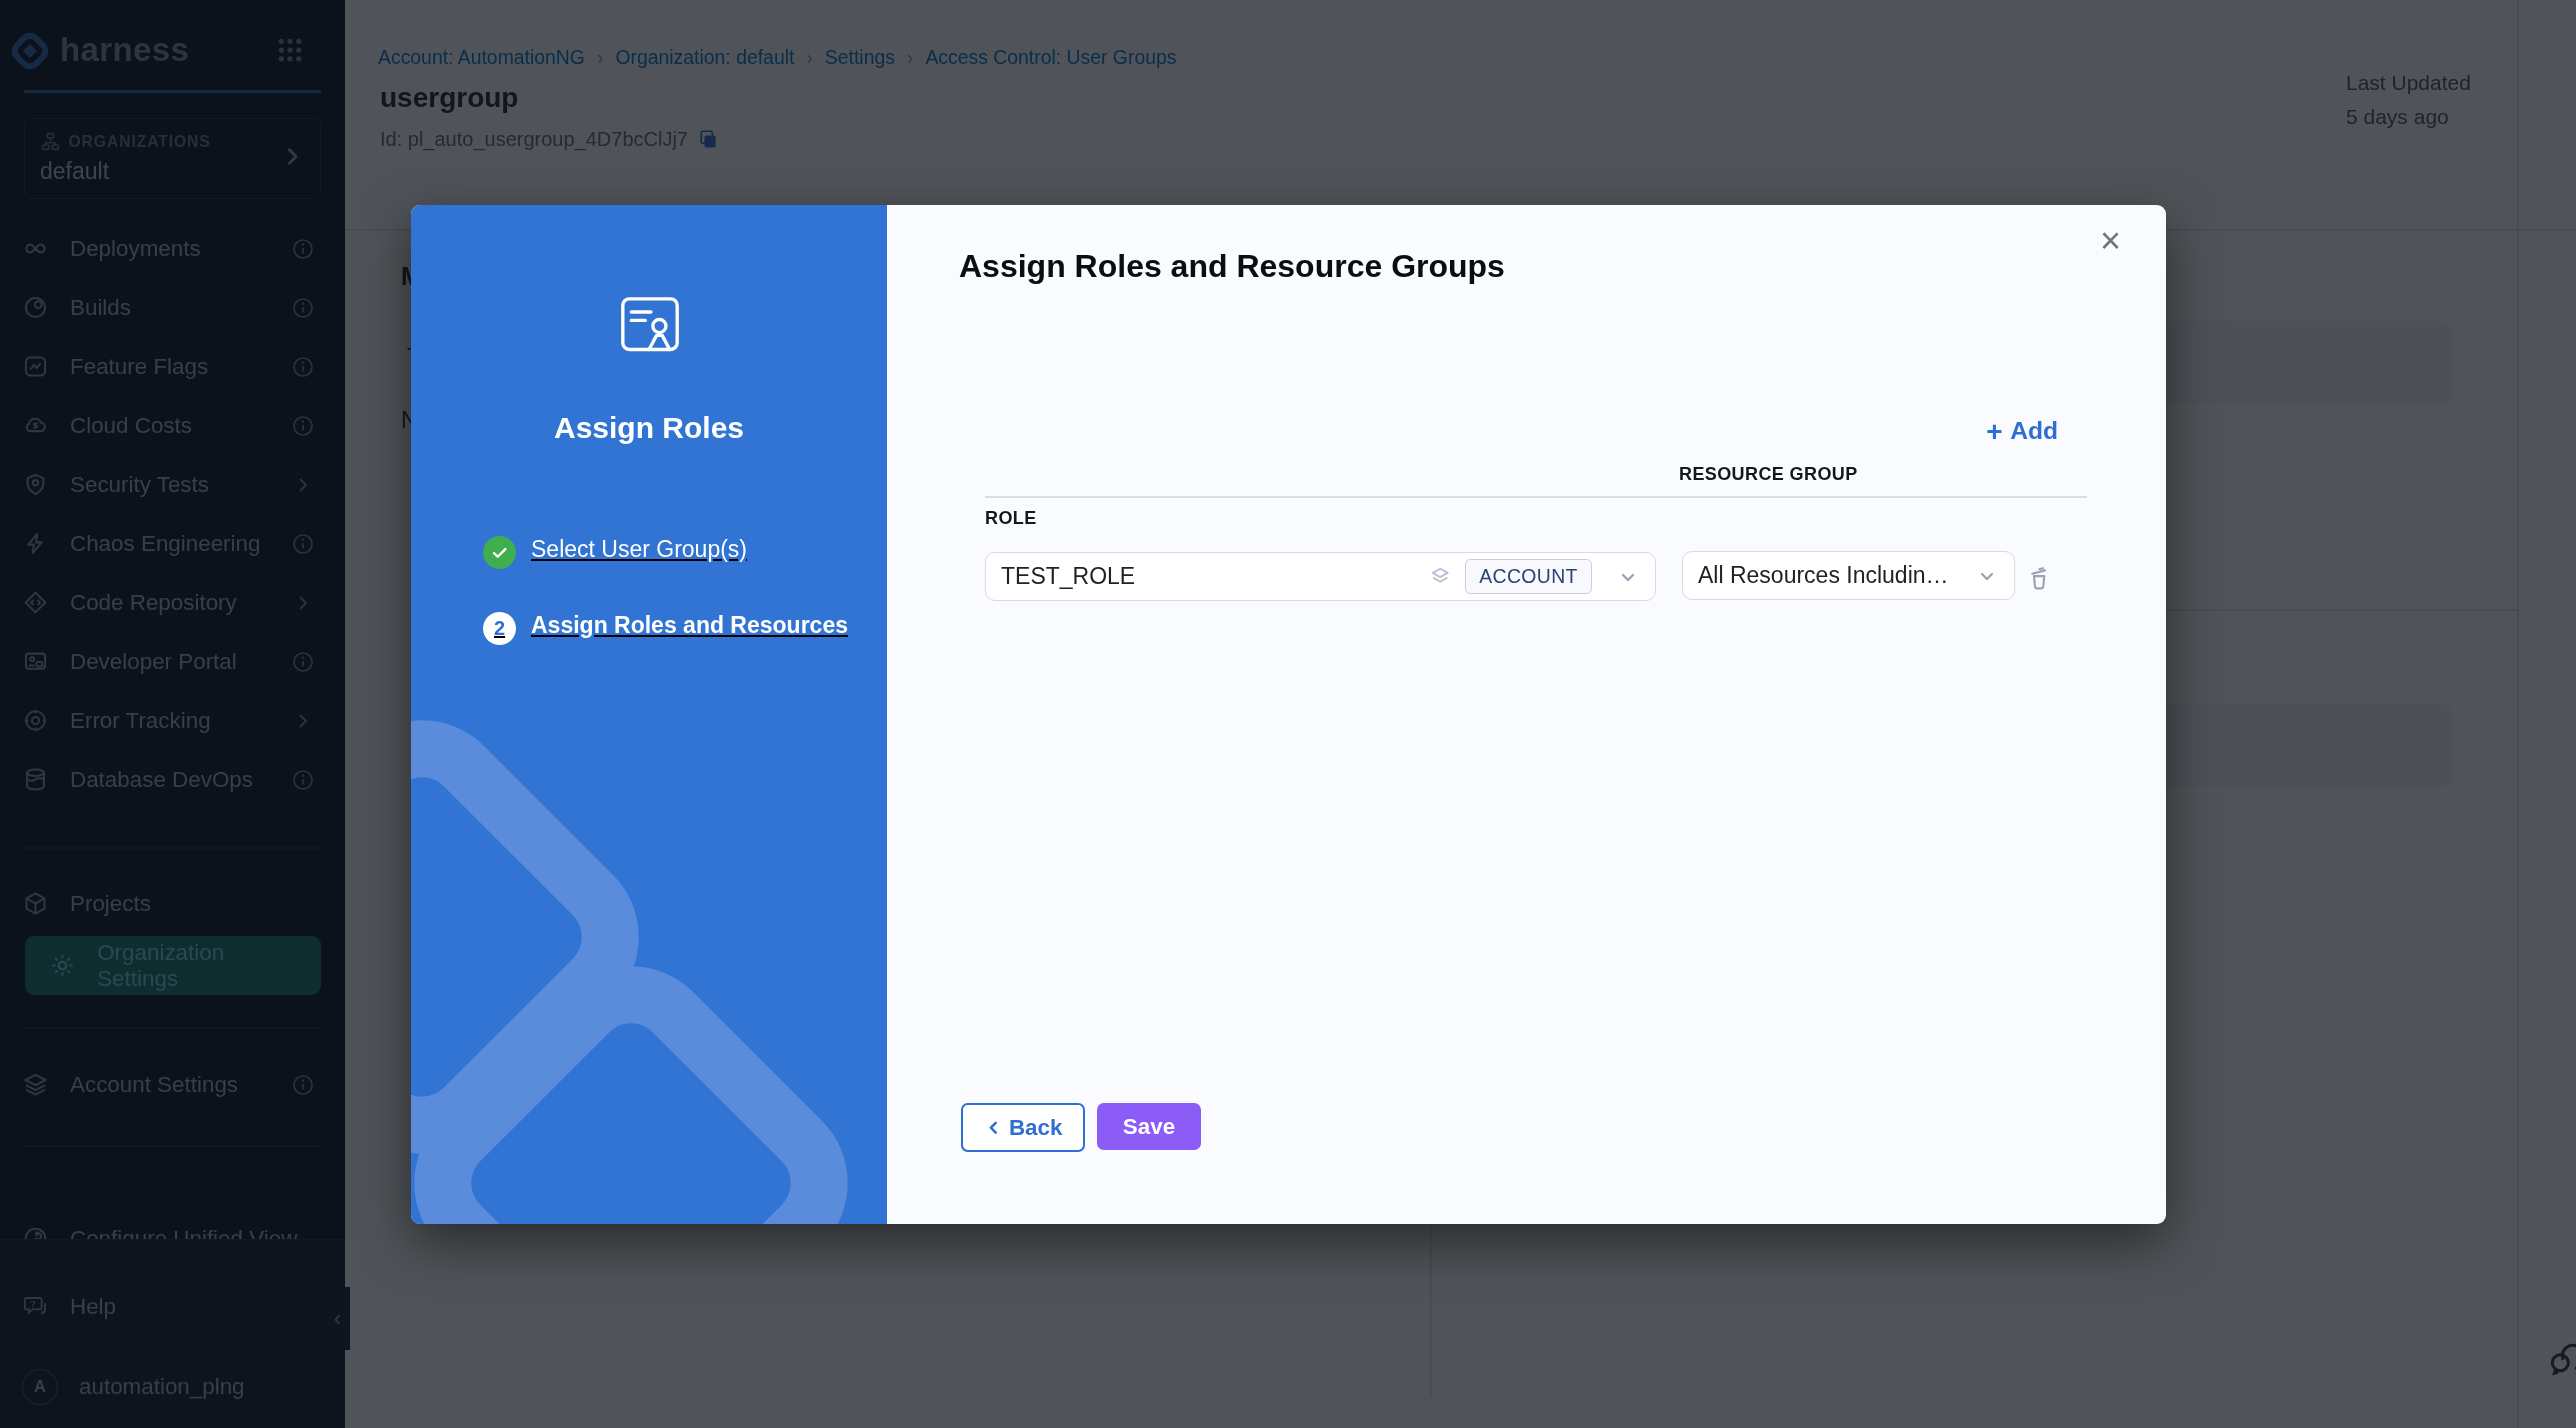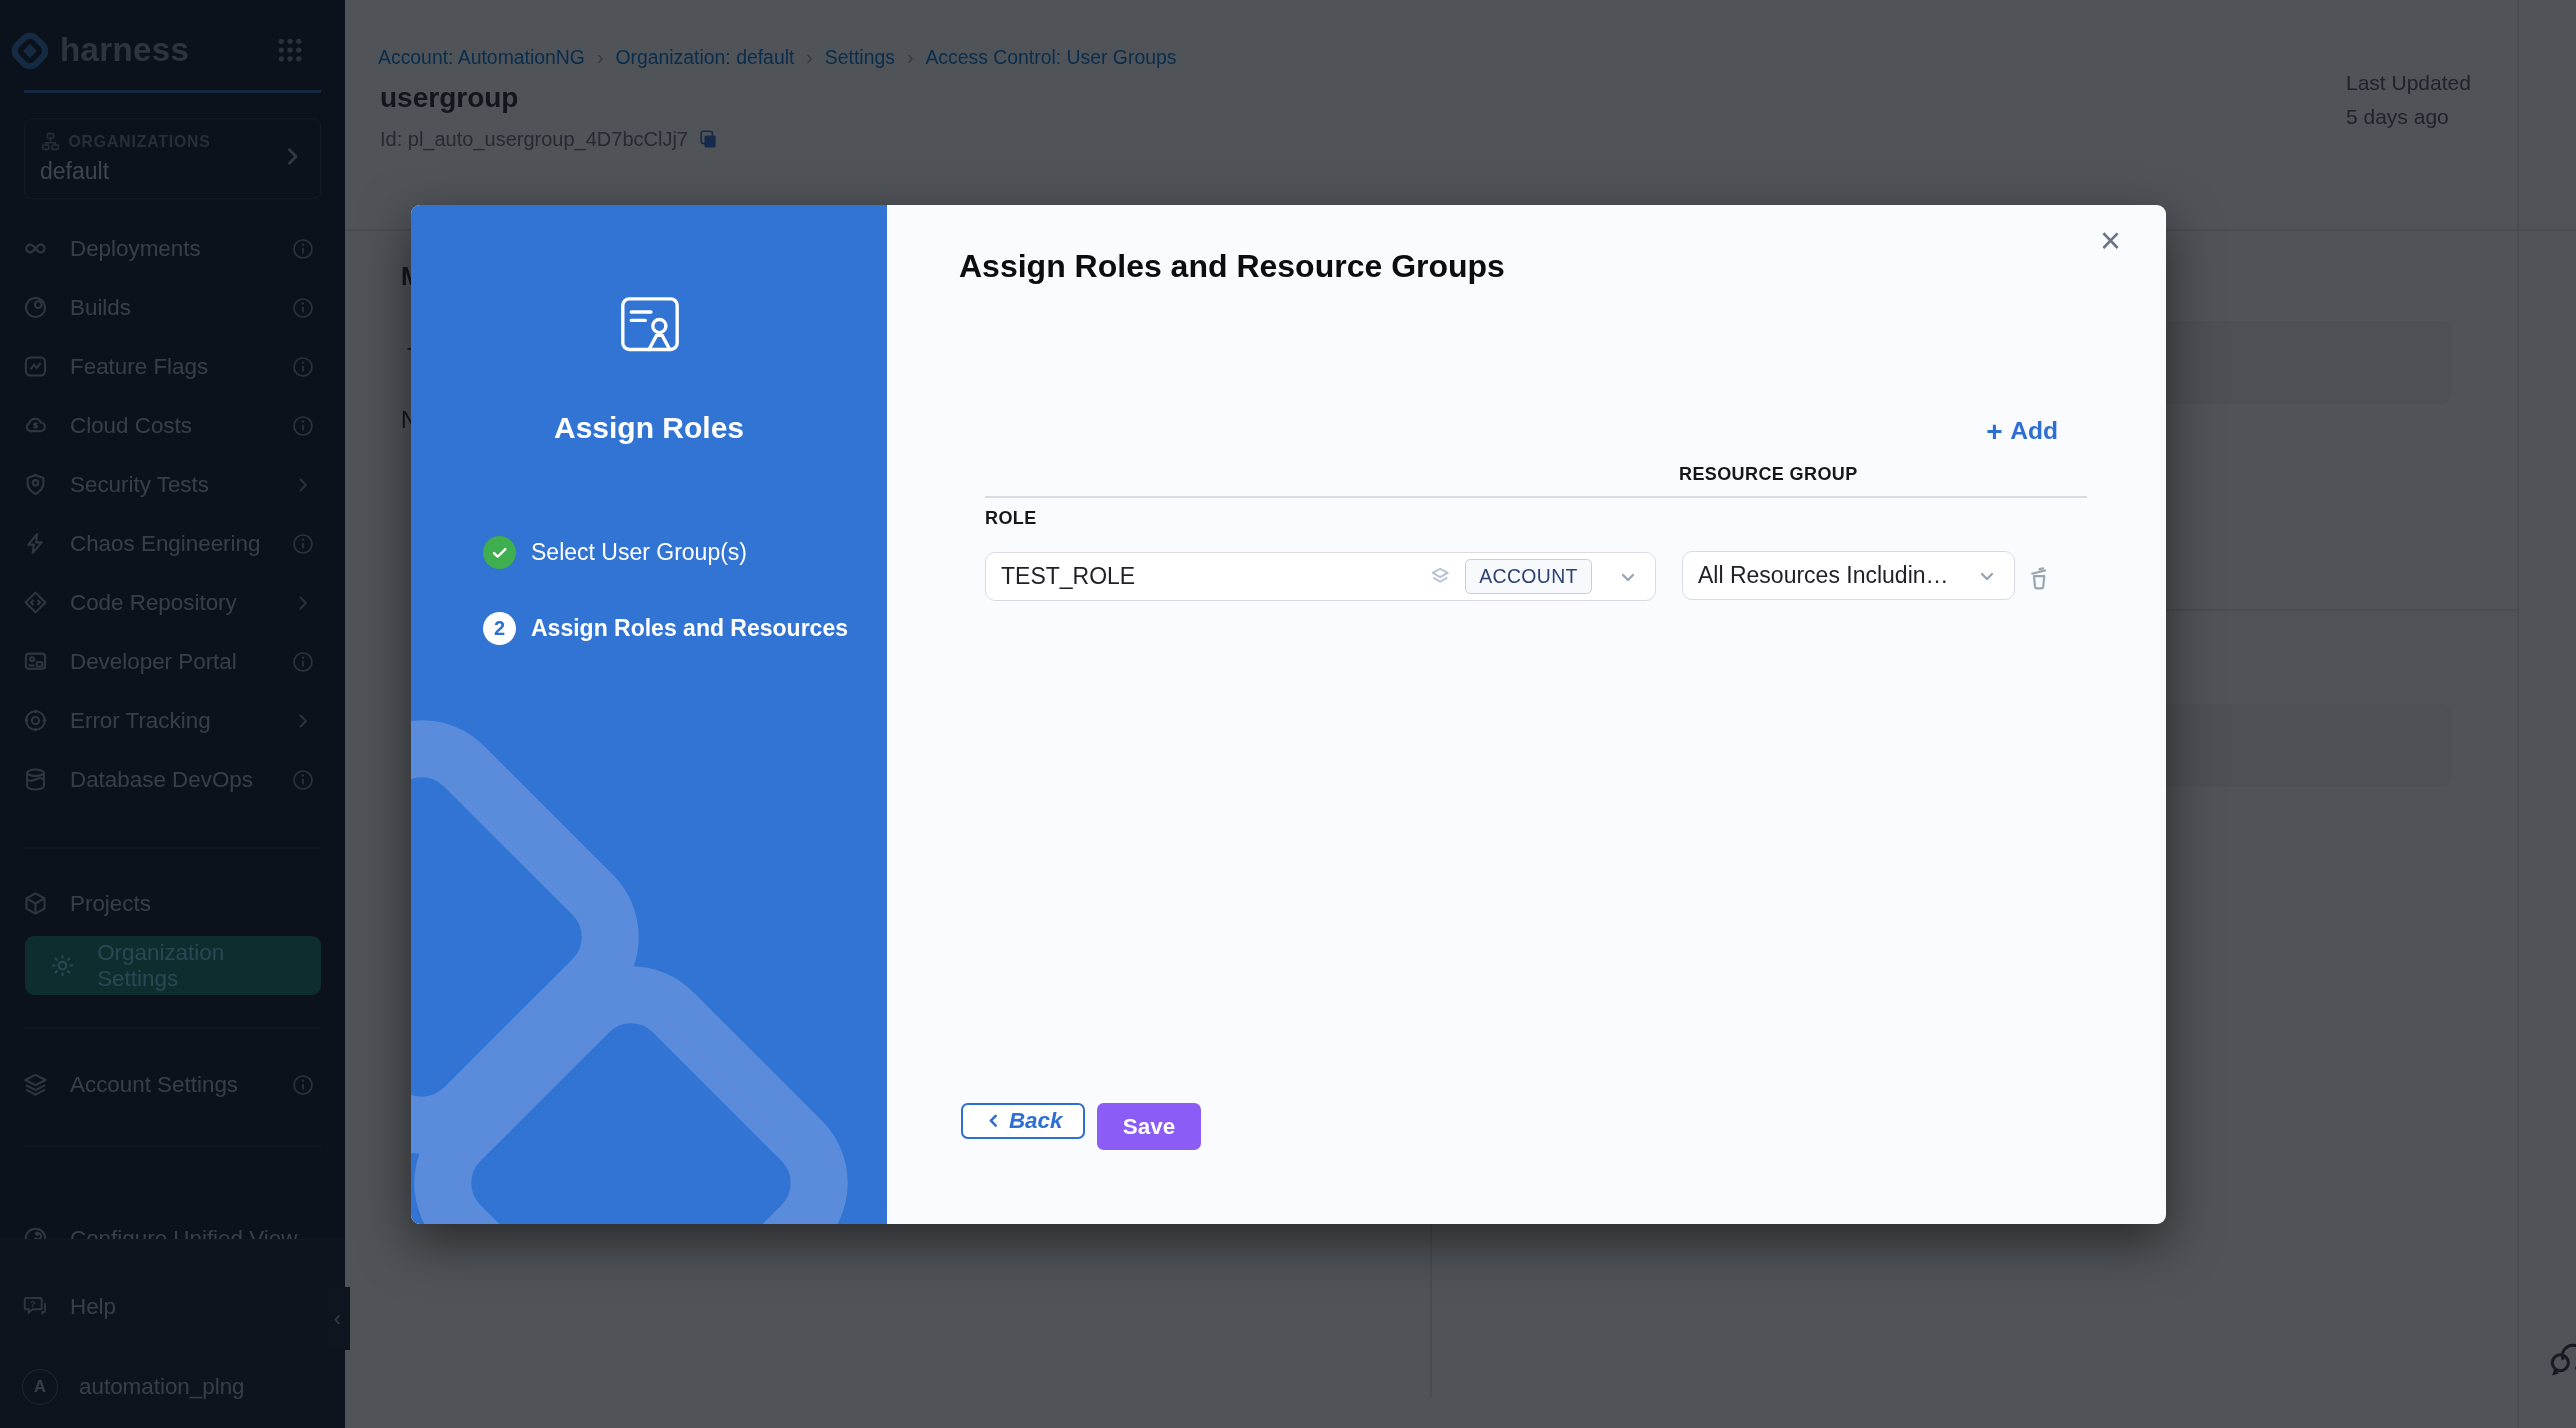--- a/index.html
+++ b/index.html
@@ -62,21 +62,21 @@
 
   
   .overlay{position:absolute;inset:0;background:rgba(13,17,23,0.72);z-index:40;}
   .modal{position:absolute;left:411px;top:205px;width:1755px;height:1019px;border-radius:9px;
     overflow:hidden;display:flex;z-index:50;box-shadow:0 18px 52px rgba(0,0,0,.5);background:#f9fbfe;}
   .modal-left{width:476px;flex:none;background:#3174d3;position:relative;overflow:hidden;}
   .idcard-icon{position:absolute;left:209px;top:91px;width:60px;height:60px;color:#ffffff;}
   .wizard-title{position:absolute;left:0;top:206px;width:476px;text-align:center;color:#ffffff;
     font-size:30px;font-weight:bold;}
   .steps{position:absolute;left:72px;top:331px;display:flex;flex-direction:column;gap:43px;}
-  .step{display:flex;align-items:center;gap:15px;}
+  .step{display:flex;align-items:flex-start;gap:15px;text-decoration:underline;}
   .step-circle{width:33px;height:33px;border-radius:50%;flex:none;display:flex;align-items:center;
     justify-content:center;}
   .step-circle.done{background:#3fae4f;}
   .step-circle.done svg{width:19.4px;height:19.4px;}
   .step-circle.active{background:#ffffff;color:#2e6fd3;font-size:20px;font-weight:bold;}
   .step-label{color:#ffffff;font-size:23px;}
   .step.current .step-label{font-weight:bold;}
   .wm{position:absolute;border:57px solid #5b8cdc;border-radius:88px;width:358px;height:358px;
     transform:rotate(45deg);}
   .wm-a{left:-168px;bottom:108px;}
@@ -99,23 +99,23 @@
   .select-text{font-size:23px;color:#202229;white-space:nowrap;overflow:hidden;text-overflow:ellipsis;}
   .rg-select .select-text{max-width:253px;}
   .role-right{margin-left:auto;display:flex;align-items:center;gap:13.4px;}
   .layers-sm{width:22.4px;height:22.4px;color:#b9c0d6;flex:none;}
   .scope-tag{border:1.5px solid #c7cde0;background:#f7f9fd;border-radius:5.2px;padding:5.2px 13.4px;
     font-size:19.4px;color:#2c4273;letter-spacing:0.4px;}
   .chev-dn{width:24px;height:24px;color:#99a1b2;flex:none;margin-left:10.4px;}
   .trash-btn{position:absolute;left:1137px;top:356px;width:33px;height:33px;border:none;background:none;
     color:#9aa3b3;cursor:pointer;}
   .trash-btn svg{width:30px;height:30px;}
-  .back-btn{position:absolute;left:74px;top:898px;width:124px;height:36px;background:#ffffff;
+  .back-btn{position:absolute;left:74px;top:898px;width:124px;height:49px;background:#ffffff;
     border:2.2px solid #2e6fd3;border-radius:6.7px;color:#2e6fd3;font-size:22.4px;font-weight:bold;
-    display:flex;align-items:center;justify-content:center;gap:6px;cursor:pointer;font-family:inherit;font-style:italic;}
+    display:flex;align-items:center;justify-content:center;gap:6px;cursor:pointer;font-family:inherit;}
   .back-btn svg{width:19.4px;height:19.4px;}
   .save-btn{position:absolute;left:210px;top:898px;width:104px;height:47px;background:#8b5cf6;
     border:none;border-radius:6.7px;color:#ffffff;font-size:22.4px;font-weight:bold;cursor:pointer;
     font-family:inherit;}
   svg{display:block;}
 </style>
 </head>
 <body>
 
 <div class="screen">

